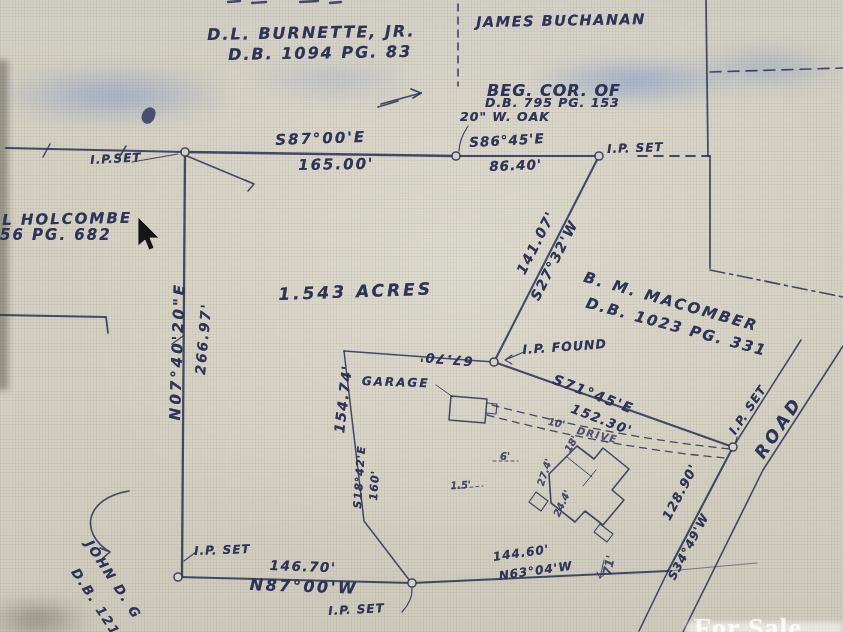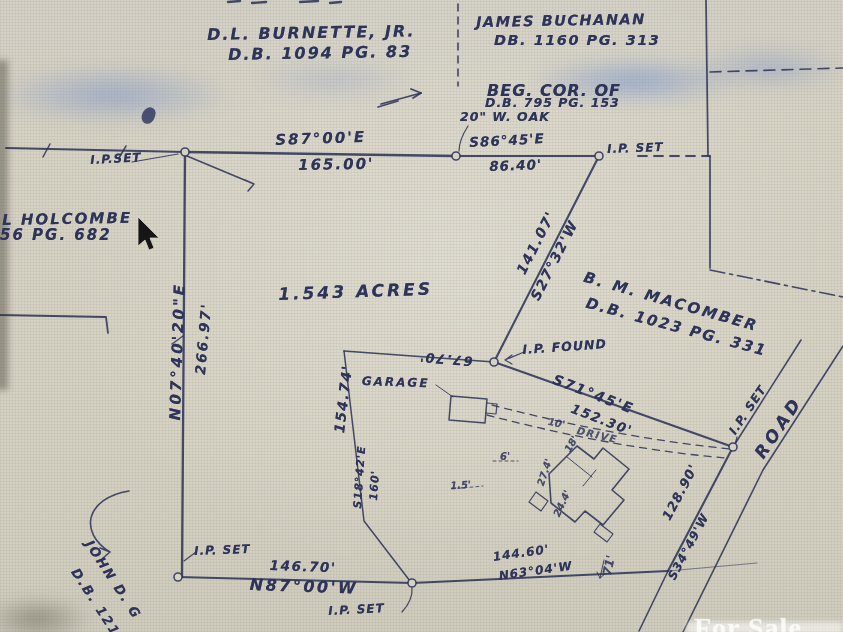--- a/index.html
+++ b/index.html
@@ -123,21 +123,20 @@
         <circle cx="733" cy="447" r="4"></circle>
         <circle cx="178" cy="577" r="4"></circle>
         <circle cx="412" cy="583" r="4"></circle>
       </g>
     </g>
   </svg>
 
   <div class="lbl" style="left:207px;top:27px;font-size:16px;letter-spacing:2px;transform:rotate(-1deg);">D.L. BURNETTE, JR.</div>
   <div class="lbl" style="left:228px;top:47px;font-size:16px;letter-spacing:2px;transform:rotate(-1deg);">D.B. 1094 PG. 83</div>
   <div class="lbl" style="left:476px;top:15px;font-size:14.5px;letter-spacing:1.5px;transform:rotate(-1deg);">JAMES BUCHANAN</div>
-  <div class="lbl" style="left:494px;top:33px;font-size:14.5px;letter-spacing:1.5px;">DB. 1160 PG. 313</div>
   <div class="lbl" style="left:2px;top:213px;font-size:15px;letter-spacing:2px;transform:rotate(-1deg);">L HOLCOMBE</div>
   <div class="lbl" style="left:0px;top:228px;font-size:15px;letter-spacing:2px;">56 PG. 682</div>
   <div class="lbl" style="left:586px;top:270px;font-size:15px;letter-spacing:2.5px;transform:rotate(16deg);">B. M. MACOMBER</div>
   <div class="lbl" style="left:588px;top:296px;font-size:15px;letter-spacing:2px;transform:rotate(15deg);">D.B. 1023 PG. 331</div>
   <div class="lbl" style="left:94px;top:538px;font-size:13px;letter-spacing:2px;transform:rotate(57deg);">JOHN D. G</div>
   <div class="lbl" style="left:80px;top:566px;font-size:13px;letter-spacing:2px;transform:rotate(57deg);">D.B. 1219</div>
 
   <div class="lbl" style="left:278px;top:286px;font-size:17px;letter-spacing:3px;transform:rotate(-2deg);">1.543 ACRES</div>
   <div class="lbl" style="left:487px;top:83px;font-size:16px;letter-spacing:1px;">BEG. COR. OF</div>
   <div class="lbl" style="left:485px;top:97px;font-size:12.5px;letter-spacing:1px;">D.B. 795 PG. 153</div>

